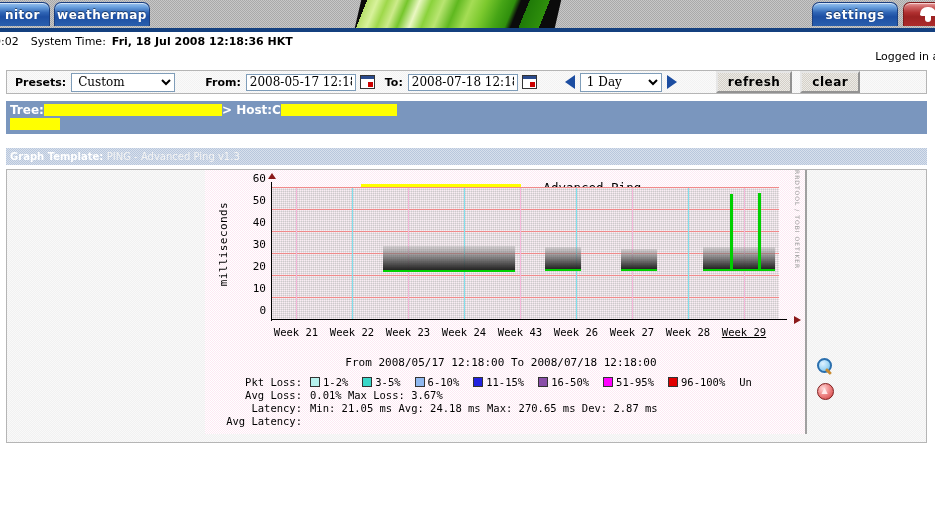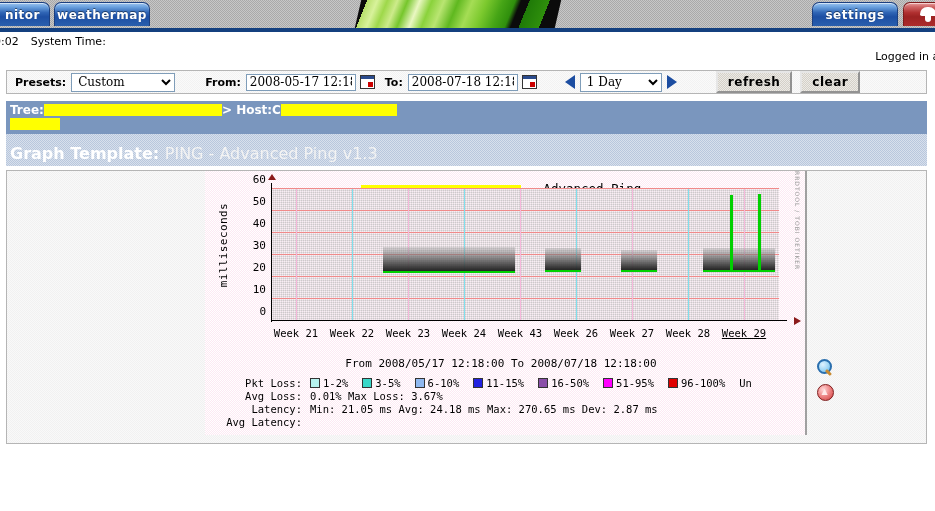--- a/index.html
+++ b/index.html
@@ -146,28 +146,28 @@
     padding:2px 4px 3px 4px;min-height:26px;
   }
   .redact{
     display:inline-block;background:#ffff00;height:12px;
     vertical-align:middle;position:relative;top:-1px;
   }
   .r1{width:178px;}
   .r2{width:116px;}
   .r3{width:50px;}
   .tmplbar{
-    margin:0 6px 0 6px;width:921px;box-sizing:border-box;
+    margin:14px 6px 0 6px;width:921px;box-sizing:border-box;
     background:#b8c7dd;
     background-image:
       linear-gradient(45deg,rgba(255,255,255,.45) 25%,transparent 25%,transparent 75%,rgba(255,255,255,.45) 75%),
       linear-gradient(45deg,rgba(255,255,255,.45) 25%,transparent 25%,transparent 75%,rgba(255,255,255,.45) 75%);
     background-size:2px 2px;background-position:0 0,1px 1px;
-    color:#fff;font-weight:bold;font-size:16px;
-    padding:10px 4px 3px 4px;
+    color:#fff;font-weight:bold;font-size:10px;
+    padding:3px 4px 3px 4px;
   }
   .tmplbar .tval{font-weight:normal;color:#f3f3f3;}
   
   .graphpanel{
     margin:4px 6px 0 6px;width:921px;height:274px;box-sizing:border-box;
     border:1px solid #b5b5b5;
     background:#f1f1f1;
     background-image:
       linear-gradient(45deg,rgba(255,255,255,.6) 25%,transparent 25%,transparent 75%,rgba(255,255,255,.6) 75%),
       linear-gradient(45deg,rgba(255,255,255,.6) 25%,transparent 25%,transparent 75%,rgba(255,255,255,.6) 75%);
@@ -313,20 +313,21 @@
   </div>
   <div class="tab tab-logout">
     <span class="mushroom"></span>
   </div>
 </div>
 <div class="topbar-underline"></div>
 
 <div class="systime">
   <span class="uptime">0:02</span>
   <span class="lbl">System Time:</span>
+  <span class="val">Fri, 18 Jul 2008 12:18:36 HKT</span>
 </div>
 <div class="loggedin">
   <span>Logged in a:</span>
 </div>
 
 <div class="filterwrap">
   <span class="f-label">Presets:</span>
   <select class="sel sel-presets">
     <option>Custom</option>
   </select>

